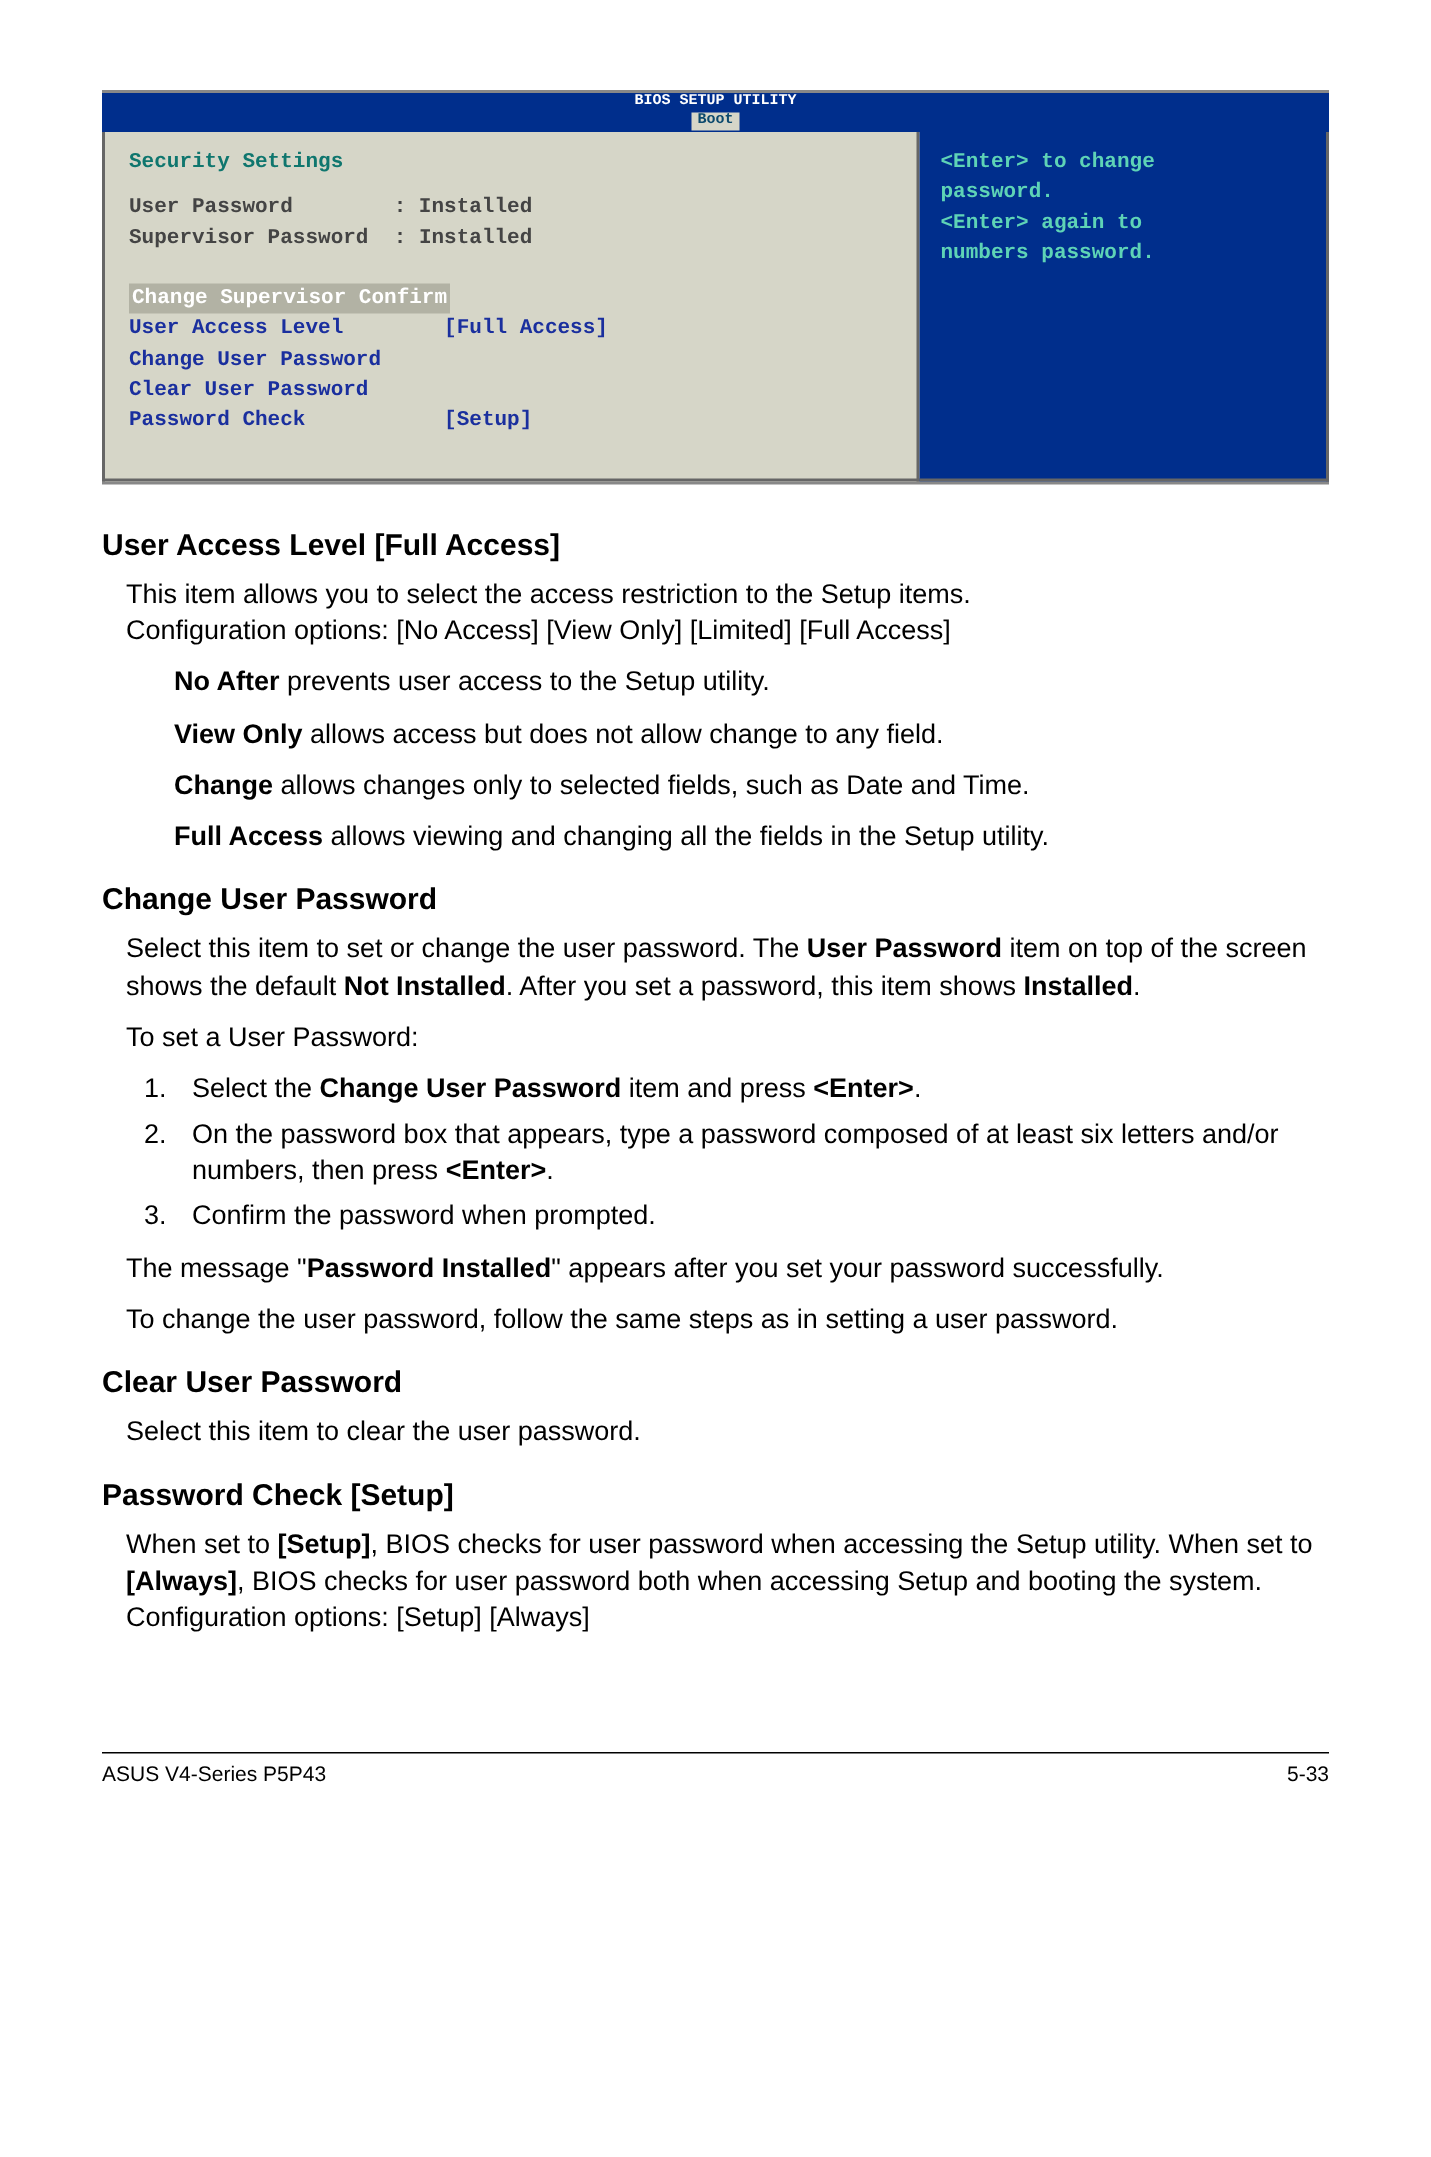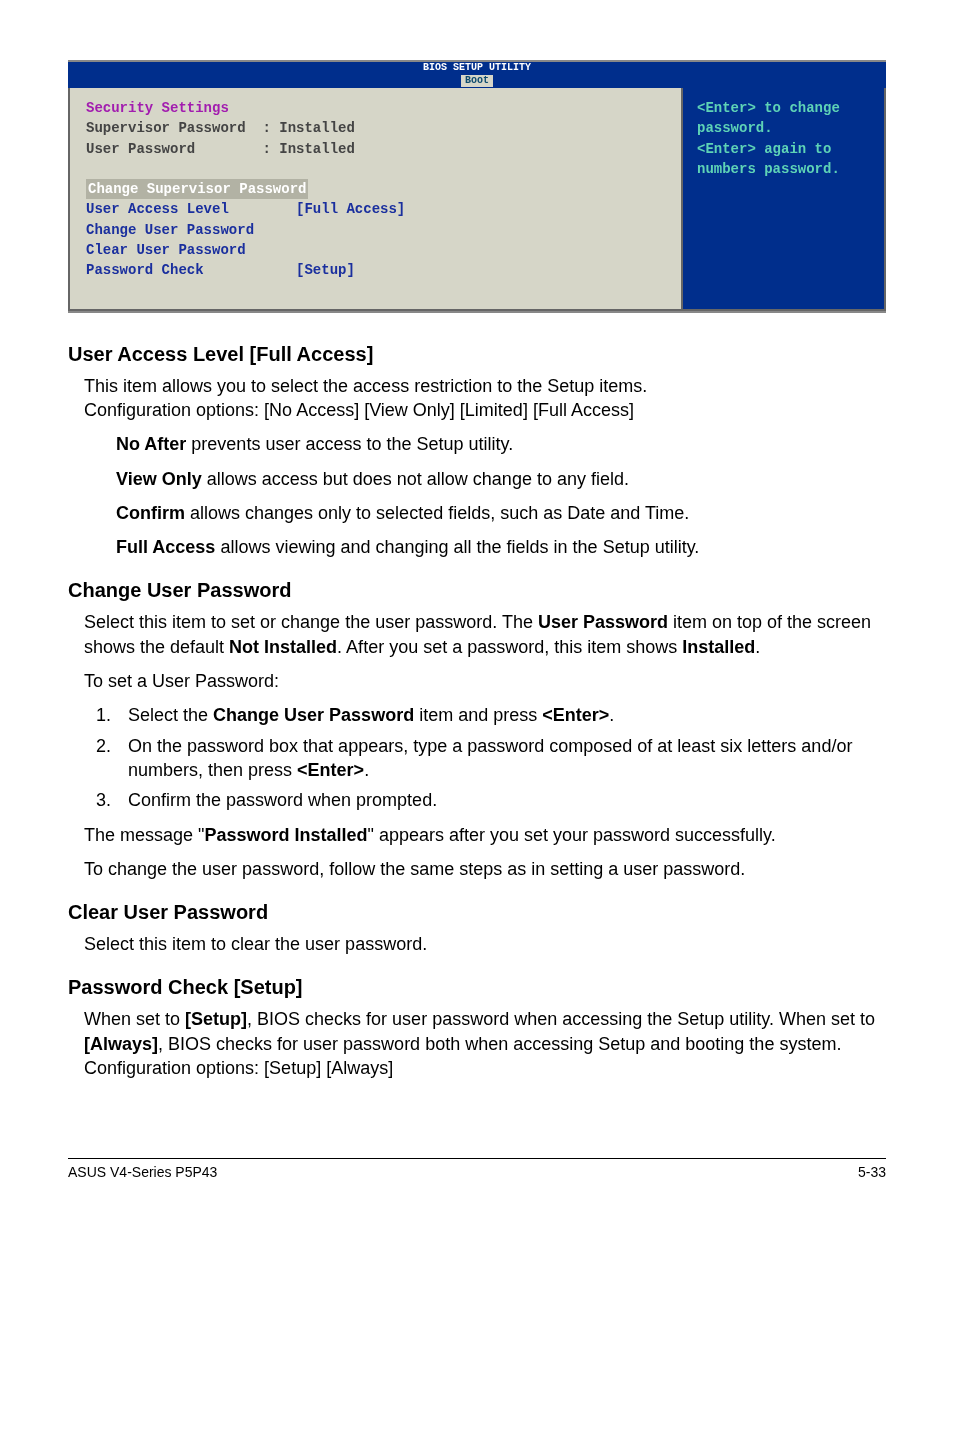--- a/index.html
+++ b/index.html
@@ -43,29 +43,29 @@
     }
     .bios-left {
       flex: 1;
       background: #d6d6c8;
       border: 2px solid #666;
       border-top: none;
       padding: 10px 16px 28px 16px;
       color: #444;
     }
     .bios-right {
-      width: 203px;
+      width: 273px;
       background: #002e8c;
       border: 2px solid #666;
       border-top: none;
       padding: 10px 10px 28px 14px;
       color: #5ed3b6;
       border-left: none;
     }
-    .bios-left .title { color: #a21caf; margin-bottom: 0; }
+    .bios-left .title { color: #0f766e; margin-bottom: 10px; }
     .bios-left .hl { background: #b2b2a4; color: #fff; display: inline-block; padding: 0 2px; }
     .bios-left .blue { color: #1a2f9e; }
     h2 { font-size: 20px; font-weight: bold; margin: 18px 0 6px 0; }
     p { margin: 6px 0 10px 16px; }
     .indent { margin-left: 48px; }
     ol { list-style-position: outside; margin: 8px 0 10px 48px; }
     ol li { padding-left: 12px; margin-bottom: 6px; }
     .footer {
       margin-top: 78px;
       border-top: 1px solid #000;
@@ -81,27 +81,27 @@
 
 <div class="bios">
   <div class="bios-header">
     <span>BIOS SETUP UTILITY</span><br>
     <span class="boot">Boot</span>
   </div>
   <div class="bios-body">
     <div class="bios-left">
       <div class="title">Security Settings</div>
       <div>
+        <span>User Password</span>&nbsp;&nbsp;&nbsp;&nbsp;&nbsp;&nbsp;&nbsp;&nbsp;<span>: Installed</span>
+      </div>
+      <div>
         <span>Supervisor Password</span>&nbsp;&nbsp;<span>: Installed</span>
       </div>
-      <div>
-        <span>User Password</span>&nbsp;&nbsp;&nbsp;&nbsp;&nbsp;&nbsp;&nbsp;&nbsp;<span>: Installed</span>
-      </div>
       <br>
-      <div><span class="hl">Change Supervisor Password</span></div>
+      <div><span class="hl">Change Supervisor Confirm</span></div>
       <div class="blue">
         <span>User Access Level</span>&nbsp;&nbsp;&nbsp;&nbsp;&nbsp;&nbsp;&nbsp;&nbsp;<span>[Full Access]</span>
       </div>
       <div class="blue">Change User Password</div>
       <div class="blue">Clear User Password</div>
       <div class="blue">
         <span>Password Check</span>&nbsp;&nbsp;&nbsp;&nbsp;&nbsp;&nbsp;&nbsp;&nbsp;&nbsp;&nbsp;&nbsp;<span>[Setup]</span>
       </div>
     </div>
     <div class="bios-right">
@@ -113,21 +113,21 @@
   </div>
 </div>
 
 <h2>User Access Level [Full Access]</h2>
 <p>
   <span>This item allows you to select the access restriction to the Setup items.</span><br>
   <span>Configuration options: [No Access] [View Only] [Limited] [Full Access]</span>
 </p>
 <p class="indent"><b>No After</b><span> prevents user access to the Setup utility.</span></p>
 <p class="indent"><b>View Only</b><span> allows access but does not allow change to any field.</span></p>
-<p class="indent"><b>Confirm</b><span> allows changes only to selected fields, such as Date and Time.</span></p>
+<p class="indent"><b>Change</b><span> allows changes only to selected fields, such as Date and Time.</span></p>
 <p class="indent"><b>Full Access</b><span> allows viewing and changing all the fields in the Setup utility.</span></p>
 
 <h2>Change User Password</h2>
 <p>
   <span>Select this item to set or change the user password. The </span><b>User Password</b><span> item on top of the screen shows the default </span><b>Not Installed</b><span>. After you set a password, this item shows </span><b>Installed</b><span>.</span>
 </p>
 <p>To set a User Password:</p>
 <ol>
   <li><span>Select the </span><b>Change User Password</b><span> item and press </span><b>&lt;Enter&gt;</b><span>.</span></li>
   <li><span>On the password box that appears, type a password composed of at least six letters and/or numbers, then press </span><b>&lt;Enter&gt;</b><span>.</span></li>

